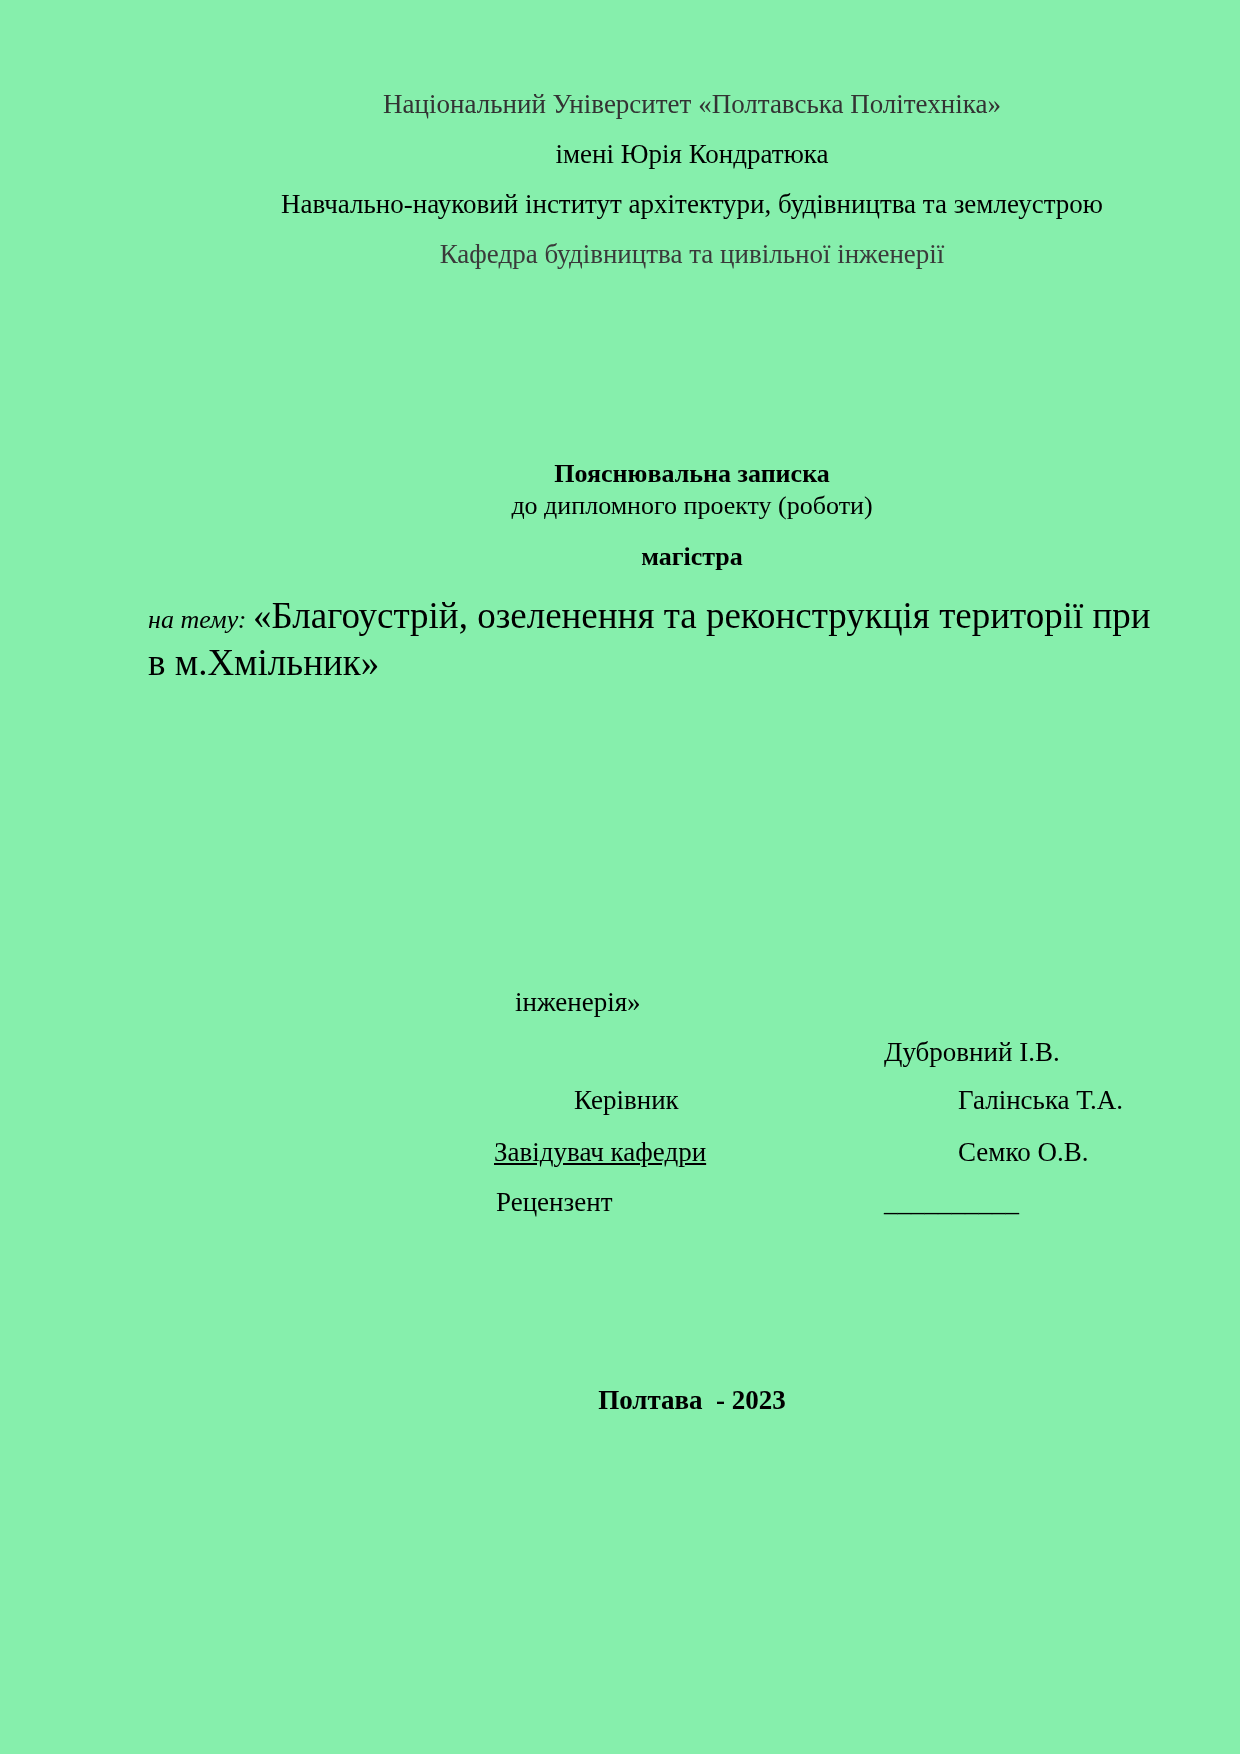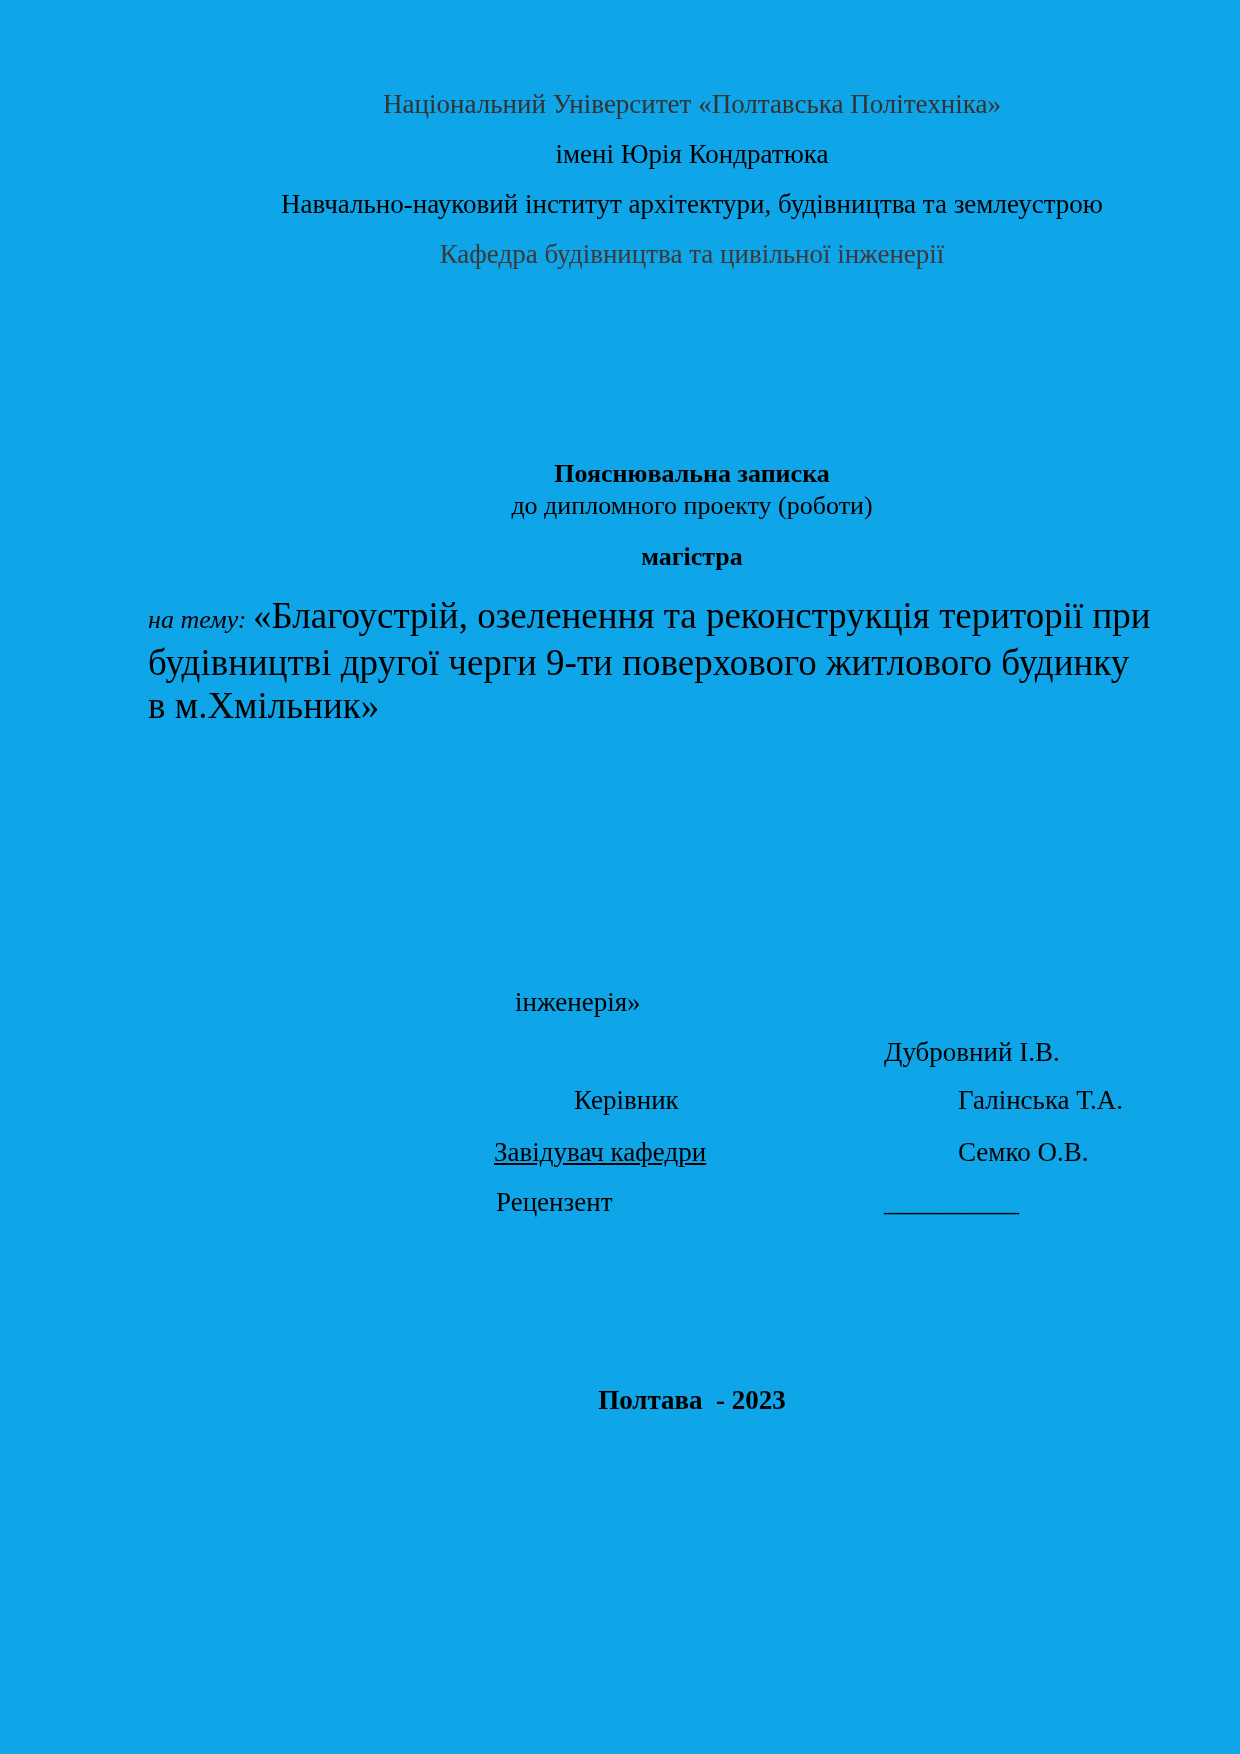--- a/index.html
+++ b/index.html
@@ -12,21 +12,21 @@
       height: 1754px;
       position: relative;
       overflow: hidden;
       font-family: "Liberation Serif", "DejaVu Serif", serif;
       color: #000;
     }
     .page {
       position: absolute;
       left: 0; top: 0;
       width: 1240px; height: 1754px;
-      background: #0ea5e9;
+      background: #86efac;
     }
     .line {
       position: absolute;
       white-space: nowrap;
       font-size: 27px;
       line-height: 32px;
     }
     .gray { color: #333333; }
     .gray2 { color: #3a3a3a; }
     .bold { font-weight: bold; }
@@ -88,21 +88,20 @@
   <div id="h2" class="line">імені Юрія Кондратюка</div>
   <div id="h3" class="line">Навчально-науковий інститут архітектури, будівництва та землеустрою</div>
   <div id="h4" class="line gray2">Кафедра будівництва та цивільної інженерії</div>
 
   <div id="d1" class="line bold">Пояснювальна записка</div>
   <div id="d2" class="line">до дипломного проекту (роботи)</div>
   <div id="d3" class="line bold">магістра</div>
 
   <div class="title-block">
     <span class="title-line"><span class="prefix">на тему: </span><span>«Благоустрій, озеленення та реконструкція території при</span></span>
-    <span class="title-line">будівництві другої черги 9-ти поверхового житлового будинку</span>
     <span class="title-line">в м.Хмільник»</span>
   </div>
 
 
   <div class="sig" style="top:986px;">інженерія»</div>
 
   <div class="sig" style="top:1036px; left:884px; width:auto;">Дубровний І.В.</div>
 
   <div class="sig" style="top:1084px; left:574px; width:auto;">Керівник</div>
   <div class="sig" style="top:1084px; left:958px; width:auto;">Галінська Т.А.</div>

